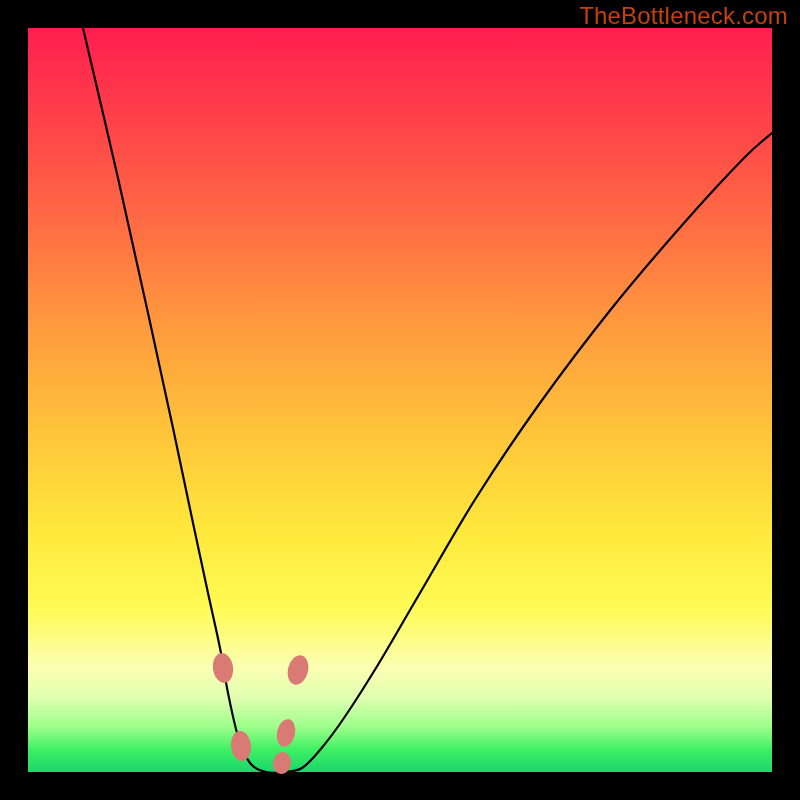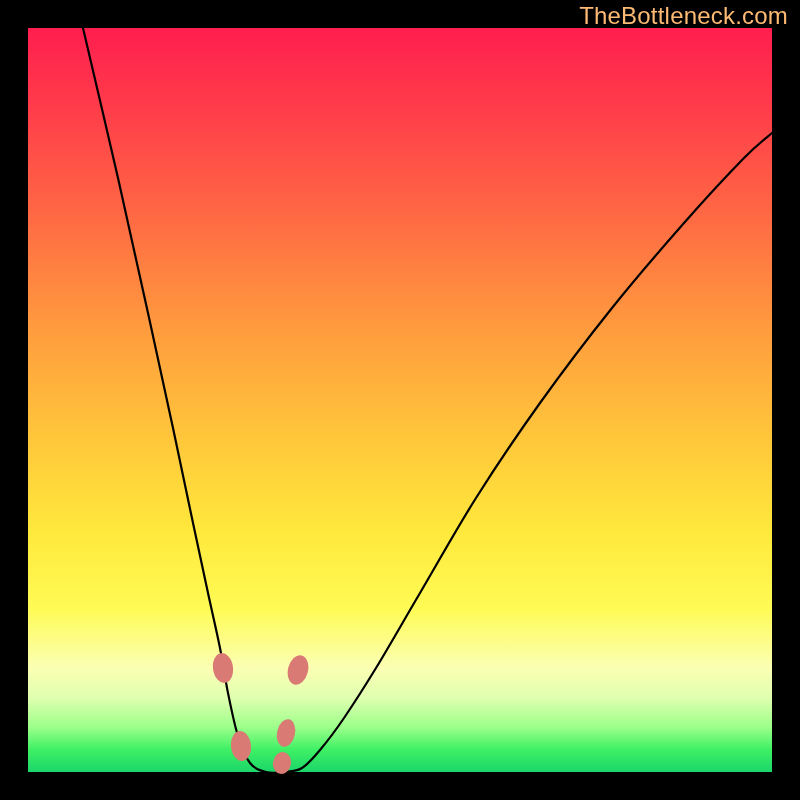--- a/index.html
+++ b/index.html
@@ -28,21 +28,21 @@
       #fbffb3 86%,
       #e0ffb0 90%,
       #9cff8a 94%,
       #3ef064 97%,
       #1bd66a 100%);
   }
   .watermark {
     position: absolute;
     top: 2px;
     right: 12px;
-    color: #fdba74;
+    color: #c2410c;
     font-size: 24px;
     letter-spacing: 0.2px;
     font-weight: 400;
     user-select: none;
   }
   svg.plot {
     position: absolute;
     left: 28px;
     top: 28px;
     width: 744px;

